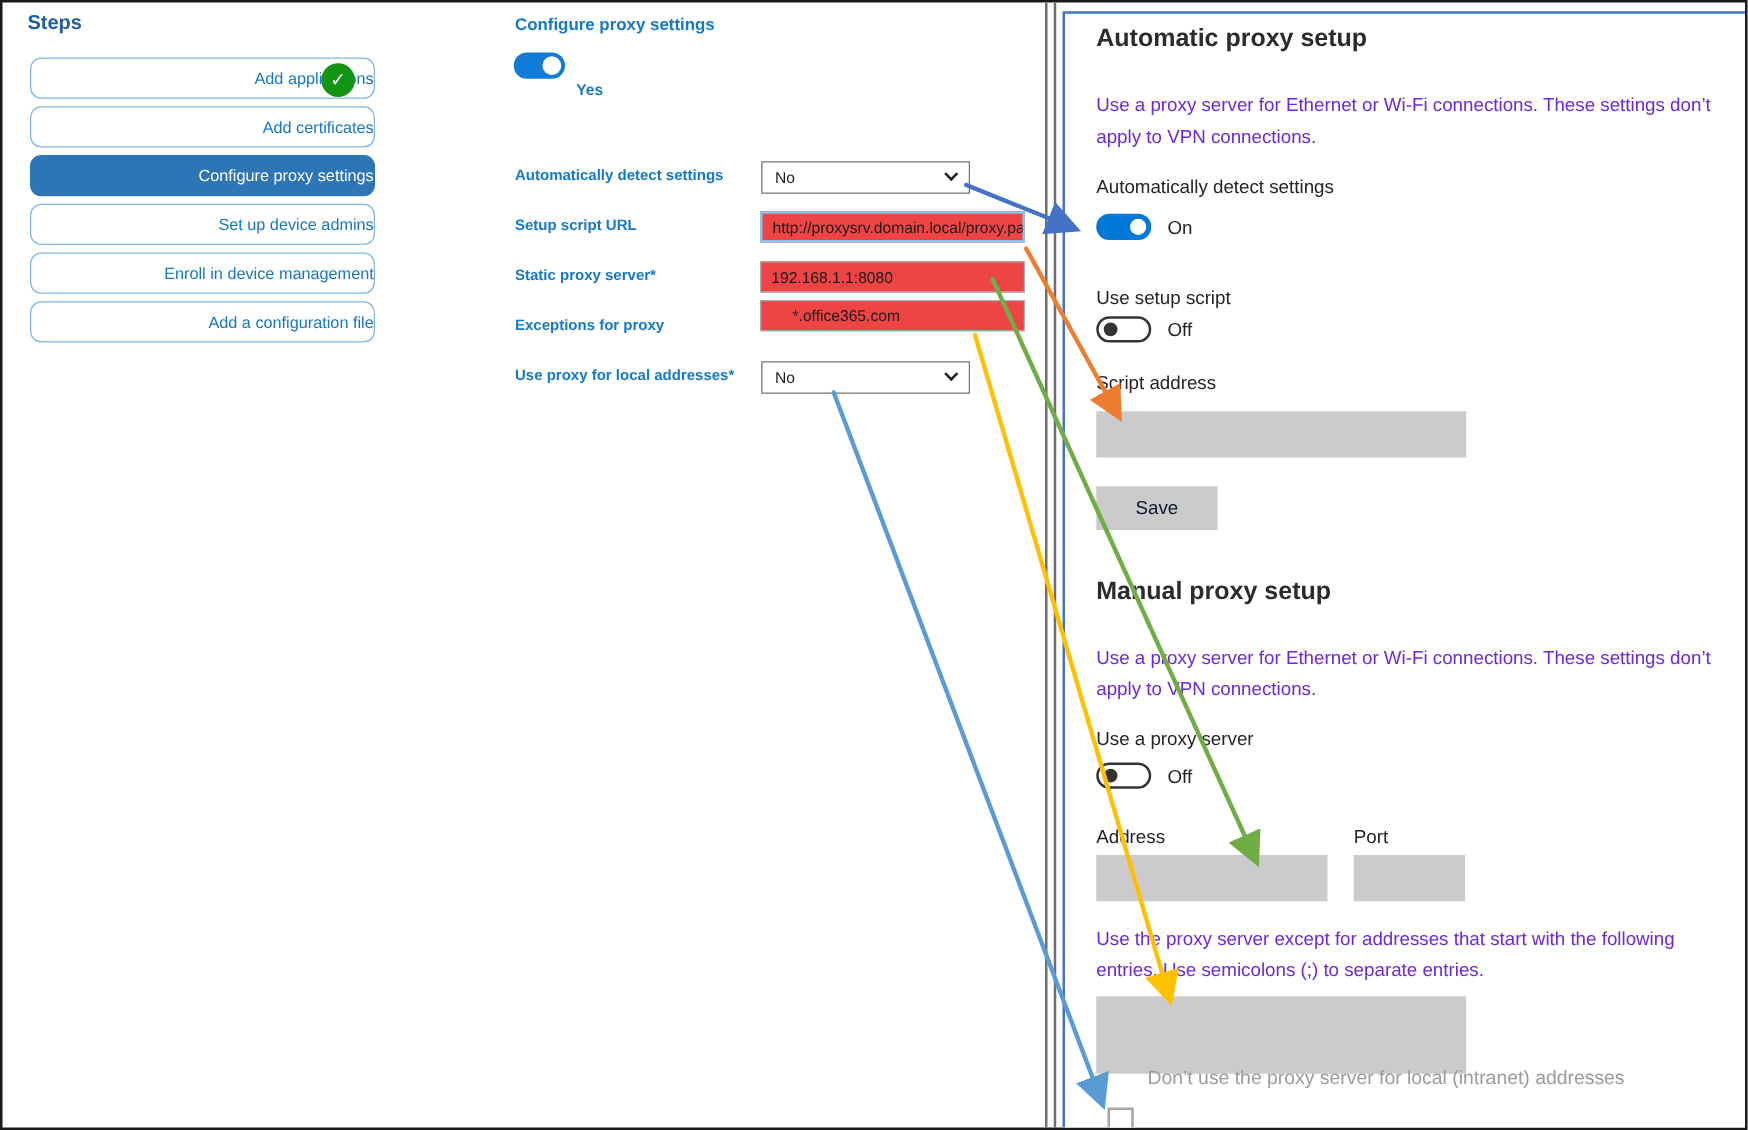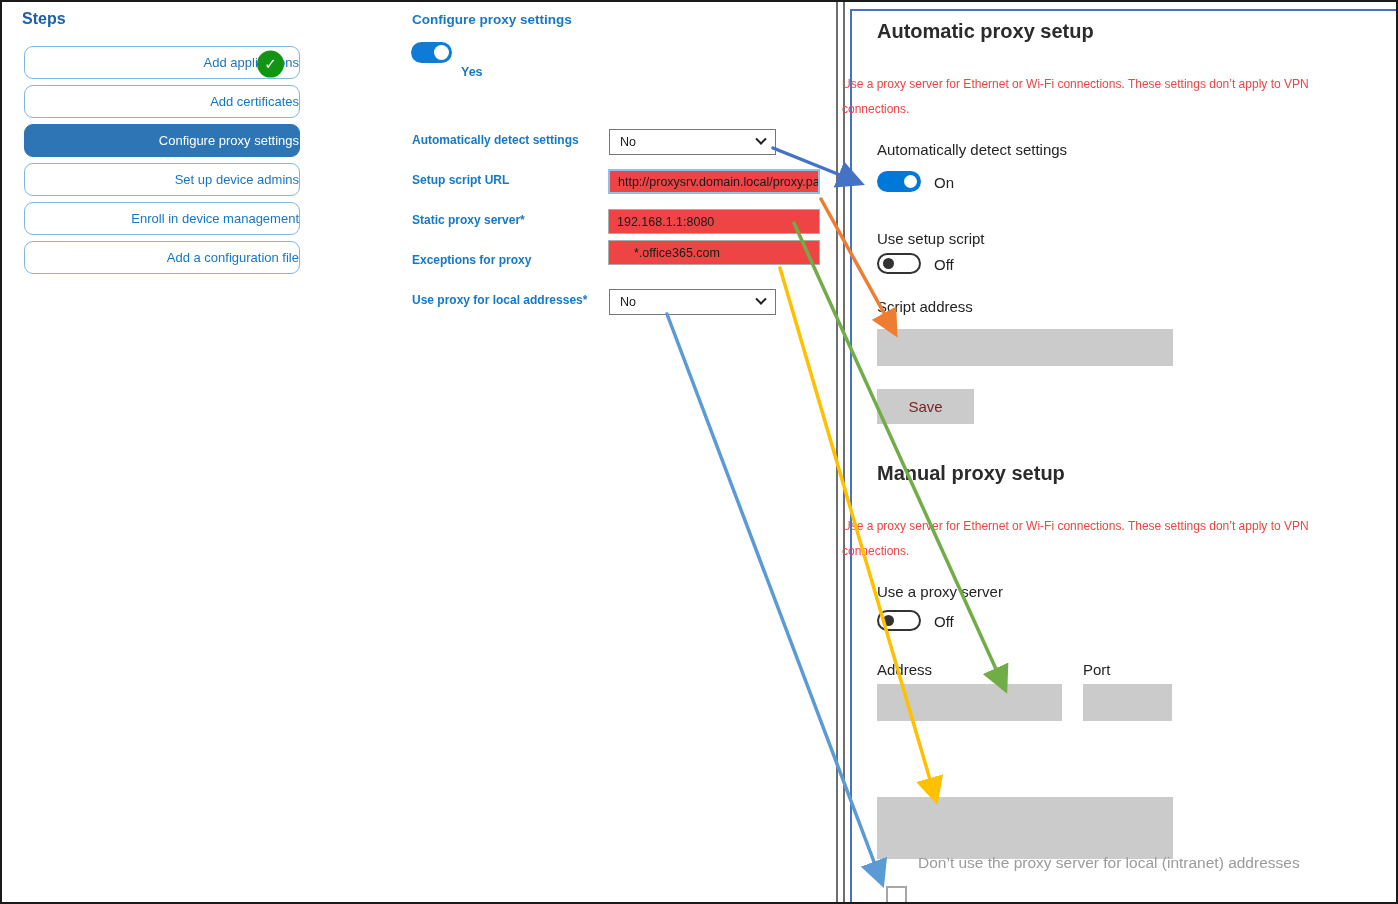--- a/index.html
+++ b/index.html
@@ -40,33 +40,33 @@
   .wcd-input.focused { border:2px solid #8ec1ea; }
 
   
   .divider-a { position:absolute; left:834px; top:0; width:2px; height:904px; background:#6e6e6e; }
   .divider-b { position:absolute; left:841px; top:0; width:2px; height:904px; background:#6e6e6e; }
 
   
   .panel-border { position:absolute; left:848px; top:7px; width:560px; height:920px;
                   border:2px solid #4472c4; background:#fff; }
   .set-h { position:absolute; left:875px; font-size:20px; font-weight:700; color:#2b2b2b; }
-  .set-p { position:absolute; left:840px; font-size:12px; line-height:25px; color:#ef4444; }
+  .set-p { position:absolute; left:875px; font-size:15px; line-height:25px; color:#6d28d9; }
   .set-lbl { position:absolute; left:875px; font-size:15px; color:#242424; }
   .win-toggle { position:absolute; left:875px; width:44px; height:21px; border-radius:12px; cursor:pointer; }
   .win-toggle.on { background:#0078d7; }
   .win-toggle.on .knob { position:absolute; right:4px; top:4px; width:13px; height:13px;
                          background:#fff; border-radius:50%; }
   .win-toggle.off { background:#fff; border:2px solid #333; }
   .win-toggle.off .knob { position:absolute; left:4px; top:3px; width:11px; height:11px;
                           background:#333; border-radius:50%; }
   .state-lbl { position:absolute; left:932px; font-size:15px; color:#1f1f1f; }
   .gray-box { position:absolute; background:#cbcbcb; cursor:text; }
   .save-btn { position:absolute; left:875px; top:387px; width:97px; height:35px; background:#cbcbcb;
-              color:#7f1d1d; font-size:15px; display:flex; align-items:center; justify-content:center;
+              color:#0f172a; font-size:15px; display:flex; align-items:center; justify-content:center;
               cursor:default; }
   .win-checkbox { position:absolute; left:884px; top:884px; width:21px; height:21px;
                   border:2px solid #a6a6a6; background:#fff; cursor:pointer; }
   .checkbox-label { position:absolute; left:916px; top:852px; width:470px;
                     font-size:15.5px; color:#9b9b9b; }
 
   
   .arrows { position:absolute; left:0; top:0; width:1398px; height:904px;
             pointer-events:none; z-index:50; }
 </style>
@@ -163,20 +163,21 @@
   <div class="win-toggle off" style="top:608px;">
     <span class="knob"></span>
   </div>
   <div class="state-lbl" style="top:611px;">Off</div>
 
   <div class="set-lbl" style="top:659px;">Address</div>
   <div class="set-lbl" style="left:1081px; top:659px;">Port</div>
   <div class="gray-box" style="left:875px; top:682px; width:185px; height:37px;"></div>
   <div class="gray-box" style="left:1081px; top:682px; width:89px; height:37px;"></div>
 
+  <div class="set-p" style="top:737px; width:475px;">Use the proxy server except for addresses that start with the following entries. Use semicolons (;) to separate entries.</div>
   <div class="gray-box" style="left:875px; top:795px; width:296px; height:62px;"></div>
 
   <div class="win-checkbox"></div>
   <div class="checkbox-label">Don’t use the proxy server for local (intranet) addresses</div>
 
   <svg class="arrows" viewBox="0 0 1398 904">
     <defs>
       <marker id="m-blue" markerWidth="8" markerHeight="8" refX="6.5" refY="4" orient="auto">
         <path d="M0,0 L8,4 L0,8 z" fill="#4472c4"></path>
       </marker>

